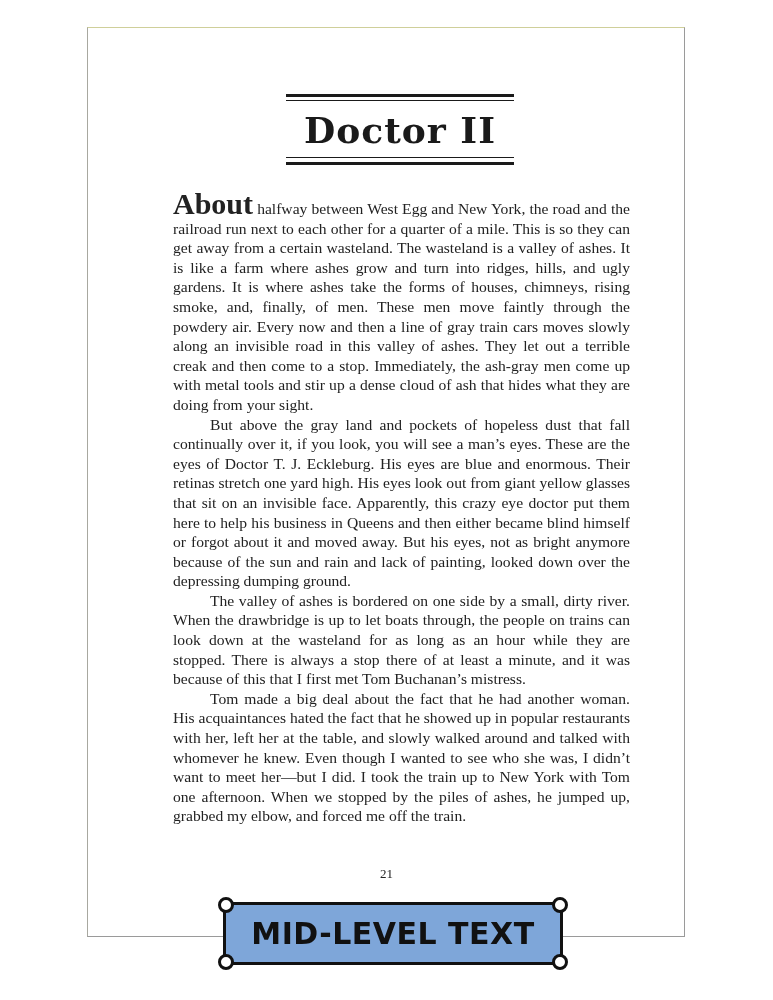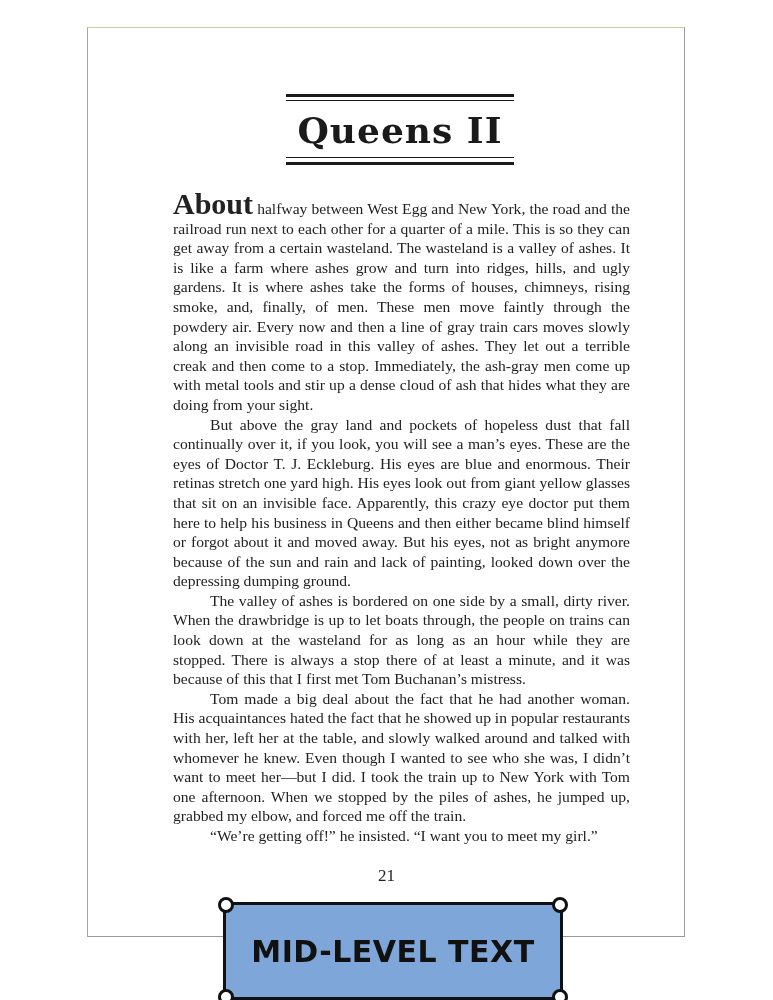--- a/index.html
+++ b/index.html
@@ -82,29 +82,29 @@
       font-size: 30px;
       line-height: 19px;
     }
     .page-number {
       position: absolute;
       left: 0;
       width: 773px;
       top: 866px;
       text-align: center;
       font-family: "Liberation Serif", serif;
-      font-size: 17px;
+      font-size: 13px;
       color: #222;
     }
     .level-badge {
       position: absolute;
       left: 223px;
       top: 902px;
       width: 340px;
-      height: 98px;
+      height: 63px;
       background: #7ea6d9;
       border: 3px solid #111;
       border-radius: 10px;
       box-sizing: border-box;
       display: flex;
       align-items: center;
       justify-content: center;
     }
     .level-badge .notch {
       position: absolute;
@@ -129,31 +129,30 @@
     }
   </style>
 </head>
 <body>
 
 <div class="page"></div>
 
 <div class="chapter-header">
   <div class="rule thick r1"></div>
   <div class="rule thin r2"></div>
-  <div class="chapter-title">Queens II</div>
+  <div class="chapter-title">Doctor II</div>
   <div class="rule thin r3"></div>
   <div class="rule thick r4"></div>
 </div>
 
 <div class="body-text">
   <p class="first"><span class="dropword">About</span><span> halfway between West Egg and New York, the road and the railroad run next to each other for a quarter of a mile. This is so they can get away from a certain wasteland. The wasteland is a valley of ashes. It is like a farm where ashes grow and turn into ridges, hills, and ugly gardens. It is where ashes take the forms of houses, chimneys, rising smoke, and, finally, of men. These men move faintly through the powdery air. Every now and then a line of gray train cars moves slowly along an invisible road in this valley of ashes. They let out a terrible creak and then come to a stop. Immediately, the ash-gray men come up with metal tools and stir up a dense cloud of ash that hides what they are doing from your sight.</span></p>
   <p>But above the gray land and pockets of hopeless dust that fall continually over it, if you look, you will see a man’s eyes. These are the eyes of Doctor T. J. Eckleburg. His eyes are blue and enormous. Their retinas stretch one yard high. His eyes look out from giant yellow glasses that sit on an invisible face. Apparently, this crazy eye doctor put them here to help his business in Queens and then either became blind himself or forgot about it and moved away. But his eyes, not as bright anymore because of the sun and rain and lack of painting, looked down over the depressing dumping ground.</p>
   <p>The valley of ashes is bordered on one side by a small, dirty river. When the drawbridge is up to let boats through, the people on trains can look down at the wasteland for as long as an hour while they are stopped. There is always a stop there of at least a minute, and it was because of this that I first met Tom Buchanan’s mistress.</p>
   <p>Tom made a big deal about the fact that he had another woman. His acquaintances hated the fact that he showed up in popular restaurants with her, left her at the table, and slowly walked around and talked with whomever he knew. Even though I wanted to see who she was, I didn’t want to meet her—but I did. I took the train up to New York with Tom one afternoon. When we stopped by the piles of ashes, he jumped up, grabbed my elbow, and forced me off the train.</p>
-  <p>“We’re getting off!” he insisted. “I want you to meet my girl.”</p>
 </div>
 
 <div class="page-number">21</div>
 
 <div class="level-badge">
   <span class="notch tl"></span>
   <span class="notch tr"></span>
   <span class="notch bl"></span>
   <span class="notch br"></span>
   <span class="level-label">MID-LEVEL TEXT</span>

